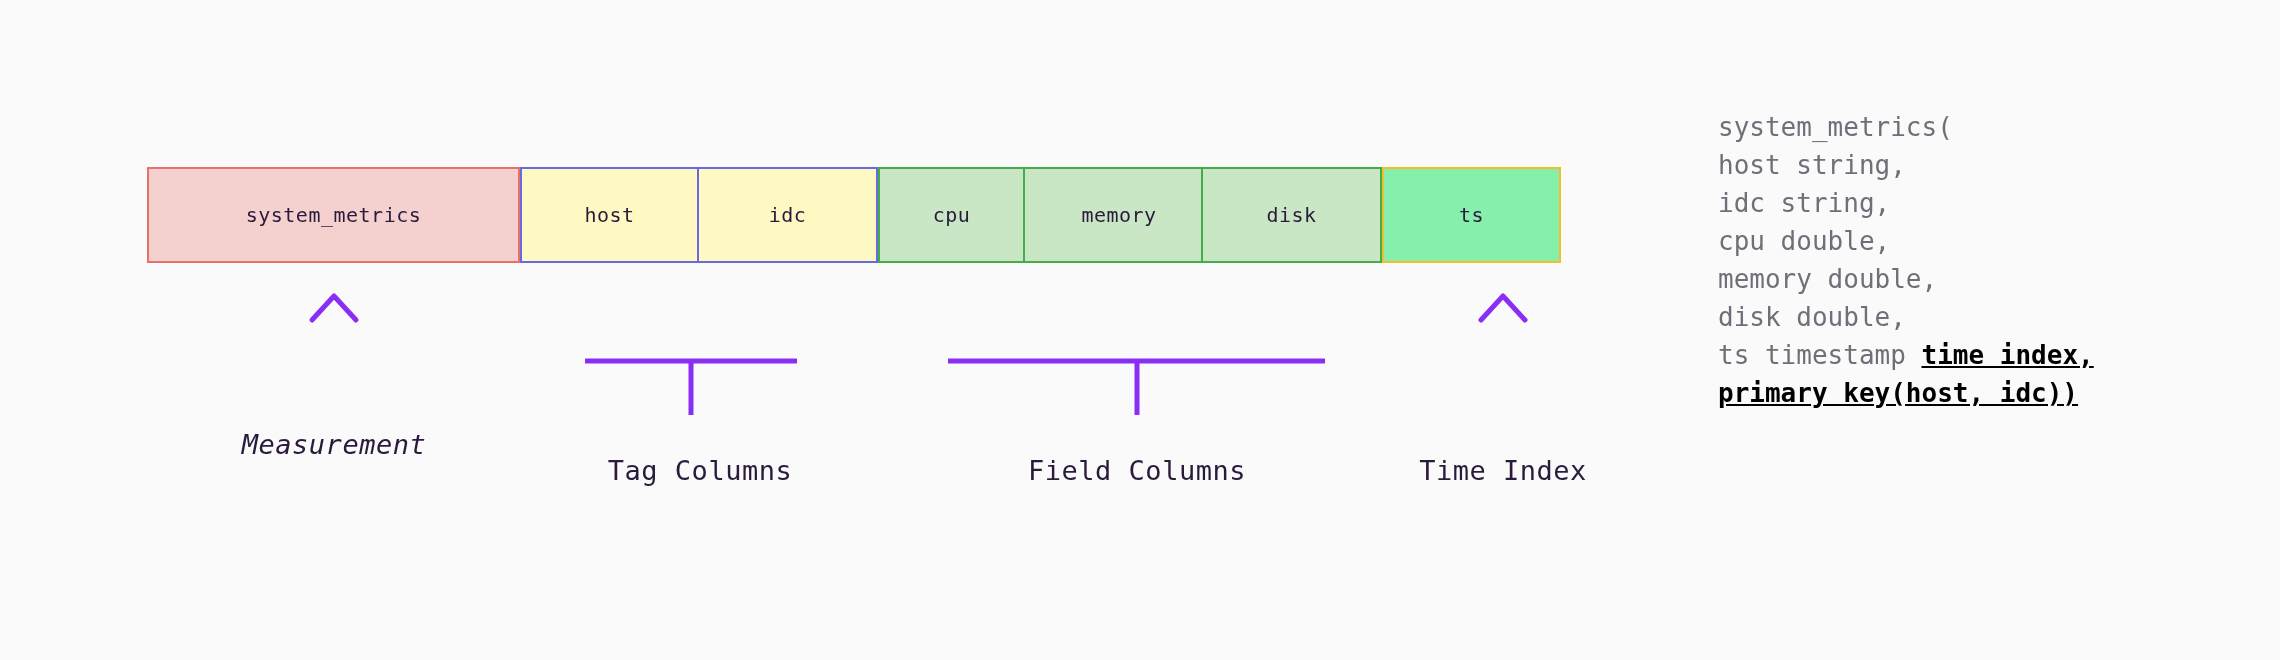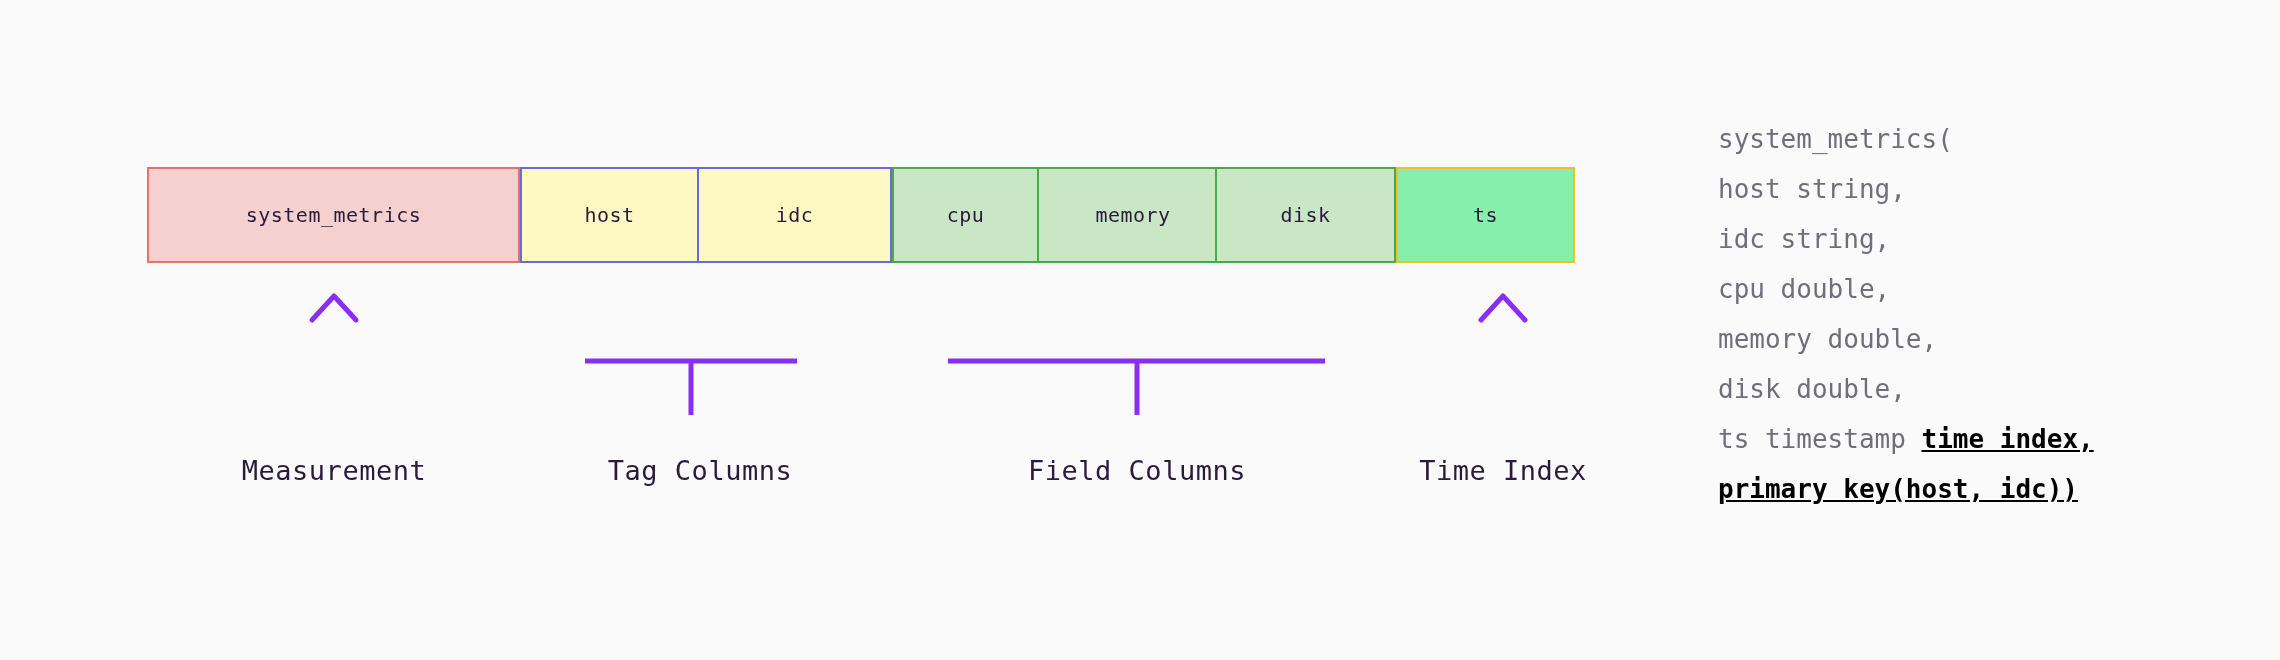--- a/index.html
+++ b/index.html
@@ -41,21 +41,21 @@
     border: 2.5px solid #e4716a;
   }
   .cell.tag {
     background: #fef9c3;
     border-top: 2.5px solid #6a6ae0;
     border-bottom: 2.5px solid #6a6ae0;
     border-right: 2.5px solid #6a6ae0;
   }
   .cell.tag.first { border-left: 2.5px solid #6a6ae0; }
   .cell.tag.w-host { width: 179px; }
-  .cell.tag.w-idc  { width: 193px; }
+  .cell.tag.w-idc  { width: 179px; }
 
   .cell.field {
     background: #c9e7c4;
     border-top: 2.5px solid #46ab49;
     border-bottom: 2.5px solid #46ab49;
     border-right: 2.5px solid #46ab49;
   }
   .cell.field.first { border-left: 2.5px solid #46ab49; }
   .cell.field.w-cpu    { width: 147px; }
   .cell.field.w-memory { width: 178px; padding-left: 12px; }
@@ -81,21 +81,21 @@
   
   .annot-label {
     position: absolute;
     font-size: 27px;
     letter-spacing: 0.5px;
     color: #2a1b3d;
     white-space: nowrap;
     transform: translateX(-50%);
     text-align: center;
   }
-  #label-measurement { left: 334px;  top: 455px; }
+  #label-measurement { left: 334px;  top: 429px; font-style: italic; }
   #label-tags        { left: 700px;  top: 455px; }
   #label-fields      { left: 1137px; top: 455px; }
   #label-timeindex   { left: 1503px; top: 455px; }
 
   
   #ddl-panel {
     position: absolute;
     left: 1718px;
     top: 108px;
     width: 520px;
@@ -113,21 +113,21 @@
     line-height: 38px;
     color: #6f6f7a;
     white-space: pre;
     margin: 0;
   }
   #ddl-body .kw {
     font-weight: bold;
     color: #000000;
     text-decoration: underline;
   }
-  #ddl-body .line { display: block; margin-top: 12px; }
+  #ddl-body .line { display: block; }
 </style>
 </head>
 <body>
 
 <div id="schema-strip">
   <div class="cell measurement">system_metrics</div>
 
   <div class="cell tag first w-host">host</div>
   <div class="cell tag w-idc">idc</div>
 

